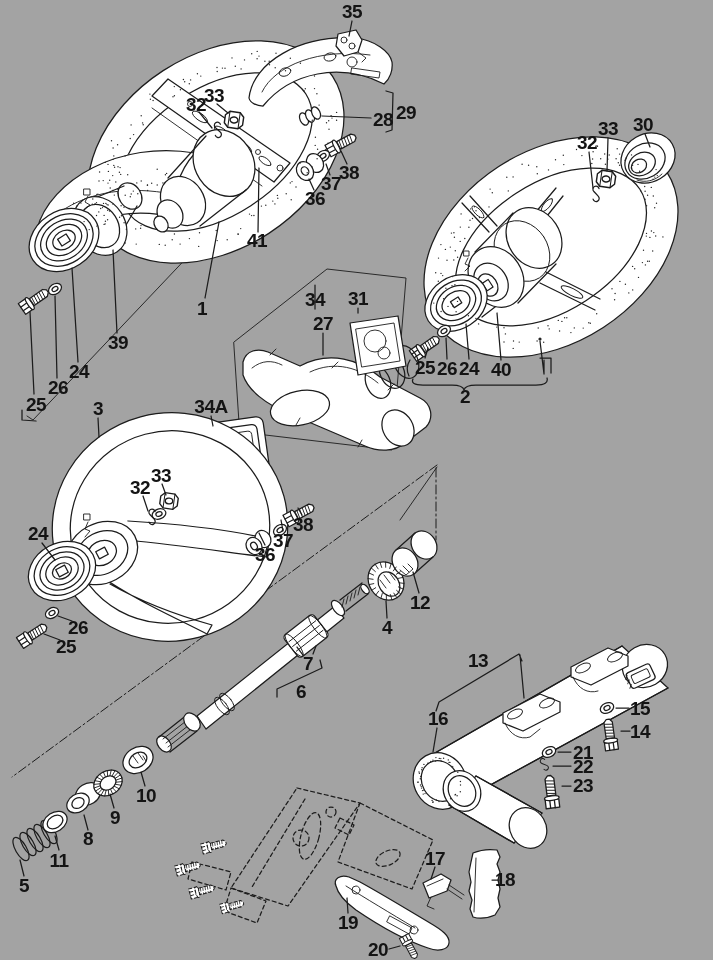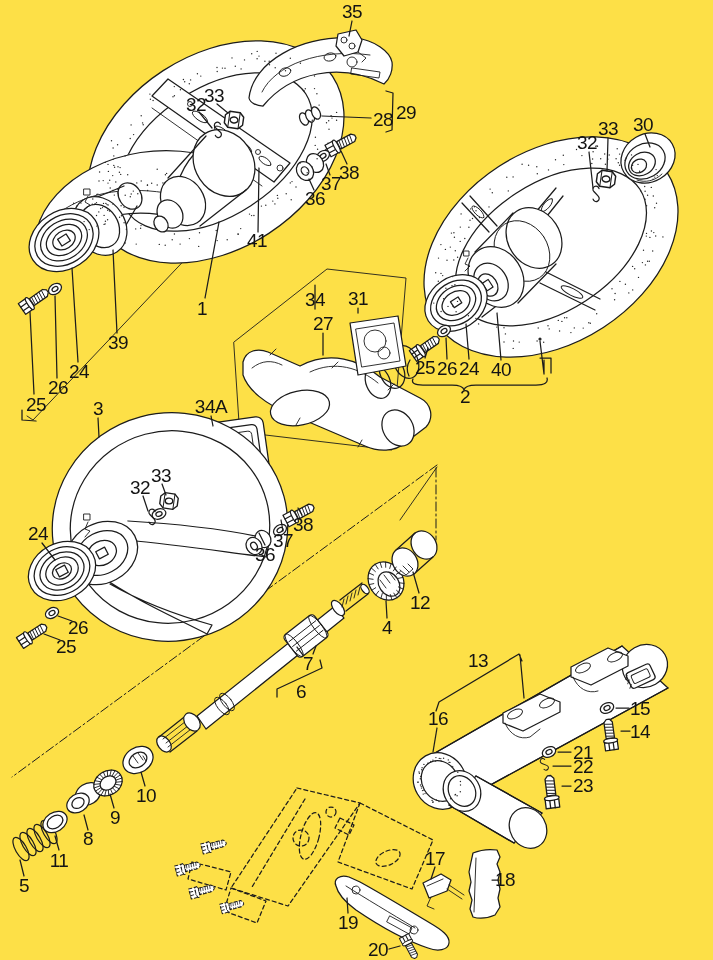--- a/index.html
+++ b/index.html
@@ -1,17 +1,17 @@
 <!DOCTYPE html>
 <html><head>
 <meta charset="utf-8">
 <style>
   html,body{margin:0;padding:0;background:#ffffff;}
-  .stage{position:relative;width:713px;height:960px;background:#fde047;overflow:hidden;
-         font-family:"Liberation Sans",sans-serif;}
+  .stage{position:relative;width:713px;height:960px;background:#a3a3a3;overflow:hidden;
+         font-family:"Liberation Sans",sans-serif;font-weight:bold;}
   svg{position:absolute;left:0;top:0;}
   svg *{stroke:#1c1c1c;stroke-width:1.25;fill:none;stroke-linecap:round;stroke-linejoin:round;}
   .f{fill:#ffffff;}
   .thin{stroke-width:0.9;}
   .dd{stroke-dasharray:9 3 2 3;stroke-width:1;}
   .dash{stroke-dasharray:4 3;stroke-width:1.05;}
   .dot{stroke:none;fill:#262626;}
   .callout{font-family:"Liberation Sans",sans-serif;font-size:19px;letter-spacing:-0.5px;
            fill:#141414;stroke:none;}
   .bar{stroke:none;}

